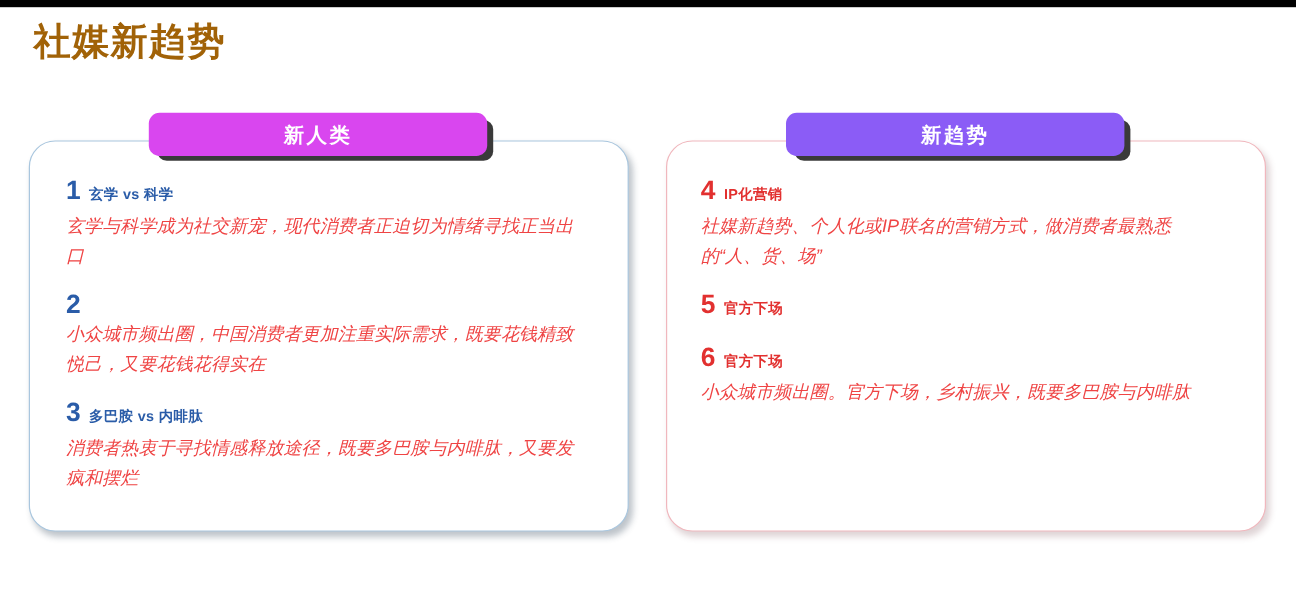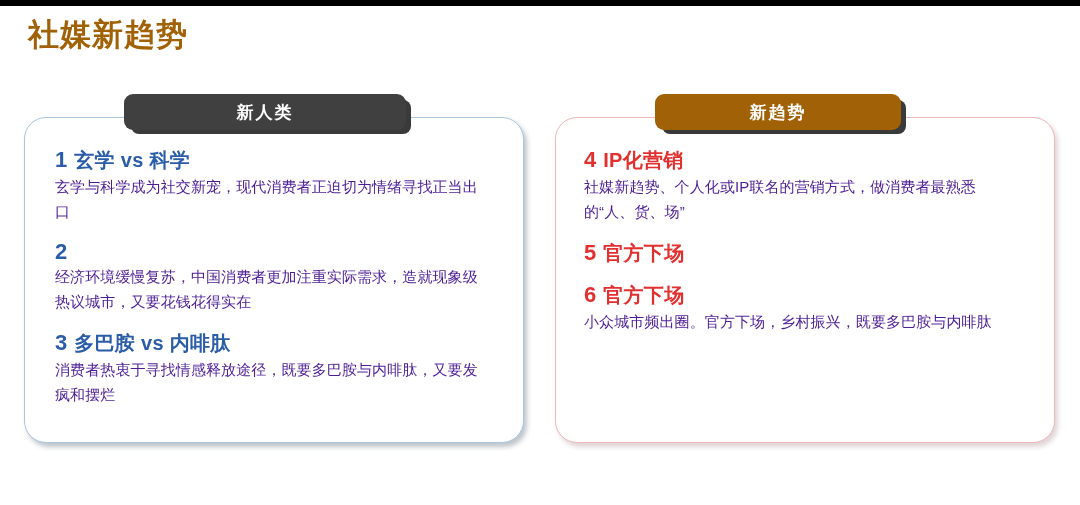--- a/index.html
+++ b/index.html
@@ -74,27 +74,27 @@
     font-weight: bold;
     letter-spacing: 2px;
     display: flex;
     align-items: center;
     justify-content: center;
     z-index: 5;
   }
   .banner.blue {
     left: 124px;
     width: 282px;
-    background: #404040;
+    background: #d946ef;
     box-shadow: 6px 5px 0 -1px #3a3a3a;
   }
   .banner.red {
     left: 655px;
-    width: 246px;
-    background: #a16207;
+    width: 282px;
+    background: #8b5cf6;
     box-shadow: 6px 5px 0 -1px #3a3a3a;
   }
 
   
   .items {
     position: absolute;
     left: 0; right: 0;
     top: 30px;
     padding: 0 26px 0 30px;
   }
@@ -107,33 +107,34 @@
     gap: 7px;
     line-height: 25px;
     margin-bottom: 1px;
   }
   .item-num {
     font-size: 22px;
     font-weight: bold;
     line-height: 22px;
   }
   .item-title {
-    font-size: 20px;
+    font-size: 12px;
     font-weight: bold;
     letter-spacing: 0.3px;
   }
   .left .item-num, .left .item-title { color: #2a5ca8; }
   .right .item-num, .right .item-title { color: #e2302f; }
 
   .item-desc {
     font-size: 15px;
-    color: #4c1d95;
+    color: #ef4444;
     line-height: 25px;
     letter-spacing: 0.1px;
     max-width: 430px;
+    font-style: italic;
   }
   .right .item-desc { max-width: 420px; }
 
   .left .items  { padding-left: 30px; }
   .right .items { padding-left: 28px; }
 </style>
 </head>
 <body>
 
 <div class="slide">
@@ -150,21 +151,21 @@
           <span class="item-num">1</span>
           <span class="item-title">玄学 vs 科学</span>
         </div>
         <div class="item-desc">玄学与科学成为社交新宠，现代消费者正迫切为情绪寻找正当出口</div>
       </div>
 
       <div class="item">
         <div class="item-head">
           <span class="item-num">2</span>
         </div>
-        <div class="item-desc">经济环境缓慢复苏，中国消费者更加注重实际需求，造就现象级热议城市，又要花钱花得实在</div>
+        <div class="item-desc">小众城市频出圈，中国消费者更加注重实际需求，既要花钱精致悦己，又要花钱花得实在</div>
       </div>
 
       <div class="item">
         <div class="item-head">
           <span class="item-num">3</span>
           <span class="item-title">多巴胺 vs 内啡肽</span>
         </div>
         <div class="item-desc">消费者热衷于寻找情感释放途径，既要多巴胺与内啡肽，又要发疯和摆烂</div>
       </div>
 

